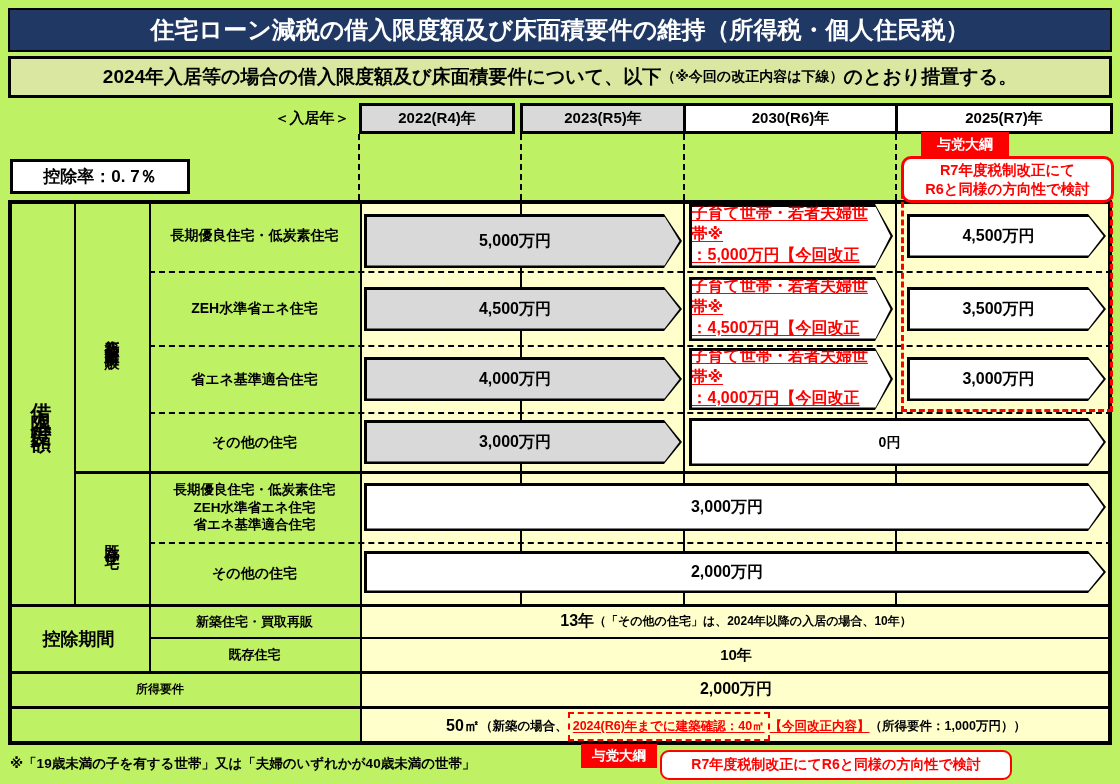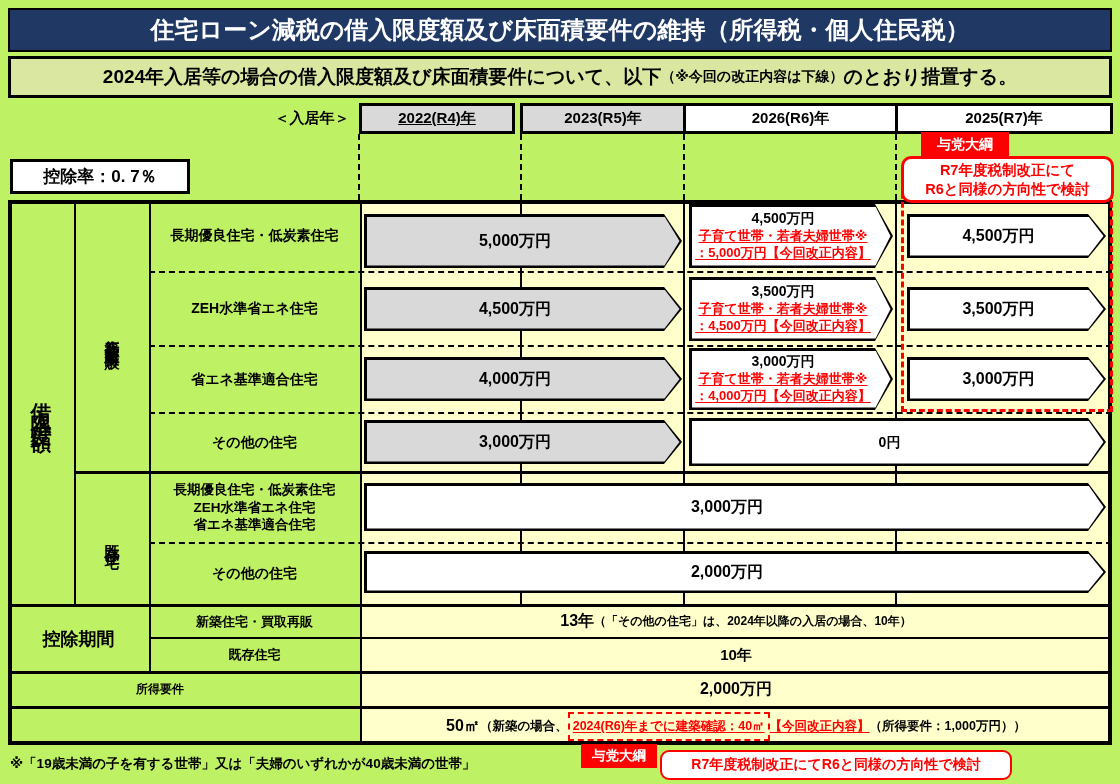--- a/index.html
+++ b/index.html
@@ -17,21 +17,21 @@
   .hdash{border-top:2px dashed #000;}
   
   .arrow .a-outer{position:absolute;inset:0;background:#000;
     clip-path:polygon(0 0,calc(100% - 18px) 0,100% 50%,calc(100% - 18px) 100%,0 100%);}
   .arrow .a-inner{position:absolute;inset:2.5px;padding-right:16px;
     clip-path:polygon(0 0,calc(100% - 15px) 0,100% 50%,calc(100% - 15px) 100%,0 100%);}
   .a-inner.gray{background:#d9d9d9;}
   .a-inner.white{background:#fff;}
   .val{font-size:16px;color:#000;}
   .v24top{font-size:14px;line-height:1.25;color:#000;}
-  .rsm{font-size:13px;line-height:1.3;}
+  .rsm{font-size:16px;line-height:1.3;}
   .ru{color:#f00;text-decoration:underline;text-underline-offset:2px;}
   .tag{background:#f00;color:#fff;font-size:14px;}
   .rowlabel{font-size:14px;color:#000;}
   .yellow{background:#ffffcc;}
   .yearcell{font-size:15px;border:3px solid #000;}
   .smallsub{font-size:12px;}
 </style>
 </head>
 <body>
 
@@ -39,23 +39,23 @@
 
   <div class="abs fc" style="left:8px;top:8px;width:1104px;height:44px;background:#1f3864;border:2px solid #000;color:#fff;font-size:24px;">住宅ローン減税の借入限度額及び床面積要件の維持（所得税・個人住民税）</div>
 
   <div class="abs fc" style="left:8px;top:56px;width:1104px;height:42px;background:#d9e7a0;border:3px solid #000;color:#000;font-size:19px;">
     <span>2024年入居等の場合の借入限度額及び床面積要件について、以下</span>
       <span style="font-size:14px;">（※今回の改正内容は下線）</span>
       <span>のとおり措置する。</span>
   </div>
 
   <div class="abs fc" style="left:268px;top:103px;width:88px;height:31px;font-size:15px;">＜入居年＞</div>
-  <div class="abs fc yearcell" style="left:359px;top:103px;width:156px;height:31px;background:#d9d9d9;text-decoration:underline;">2022(R4)年</div>
+  <div class="abs fc yearcell" style="left:359px;top:103px;width:156px;height:31px;background:#d9d9d9;">2022(R4)年</div>
   <div class="abs fc yearcell" style="left:520px;top:103px;width:166px;height:31px;background:#d9d9d9;">2023(R5)年</div>
-  <div class="abs fc yearcell" style="left:683px;top:103px;width:215px;height:31px;background:#fff;">2026(R6)年</div>
+  <div class="abs fc yearcell" style="left:683px;top:103px;width:215px;height:31px;background:#fff;">2030(R6)年</div>
   <div class="abs fc yearcell" style="left:895px;top:103px;width:218px;height:31px;background:#fff;">2025(R7)年</div>
 
   <div class="abs vdash" style="left:358px;top:134px;height:66px;"></div>
   <div class="abs vdash" style="left:520px;top:134px;height:66px;"></div>
   <div class="abs vdash" style="left:683px;top:134px;height:66px;"></div>
   <div class="abs vdash" style="left:895px;top:134px;height:66px;"></div>
 
   <div class="abs fc" style="left:10px;top:159px;width:180px;height:35px;border:3px solid #000;background:#fff;font-size:17px;">控除率：0. 7％</div>
 
   <div class="abs" style="left:901px;top:175px;width:212px;height:237px;border:3px dashed #f00;border-top:none;z-index:4;"></div>

